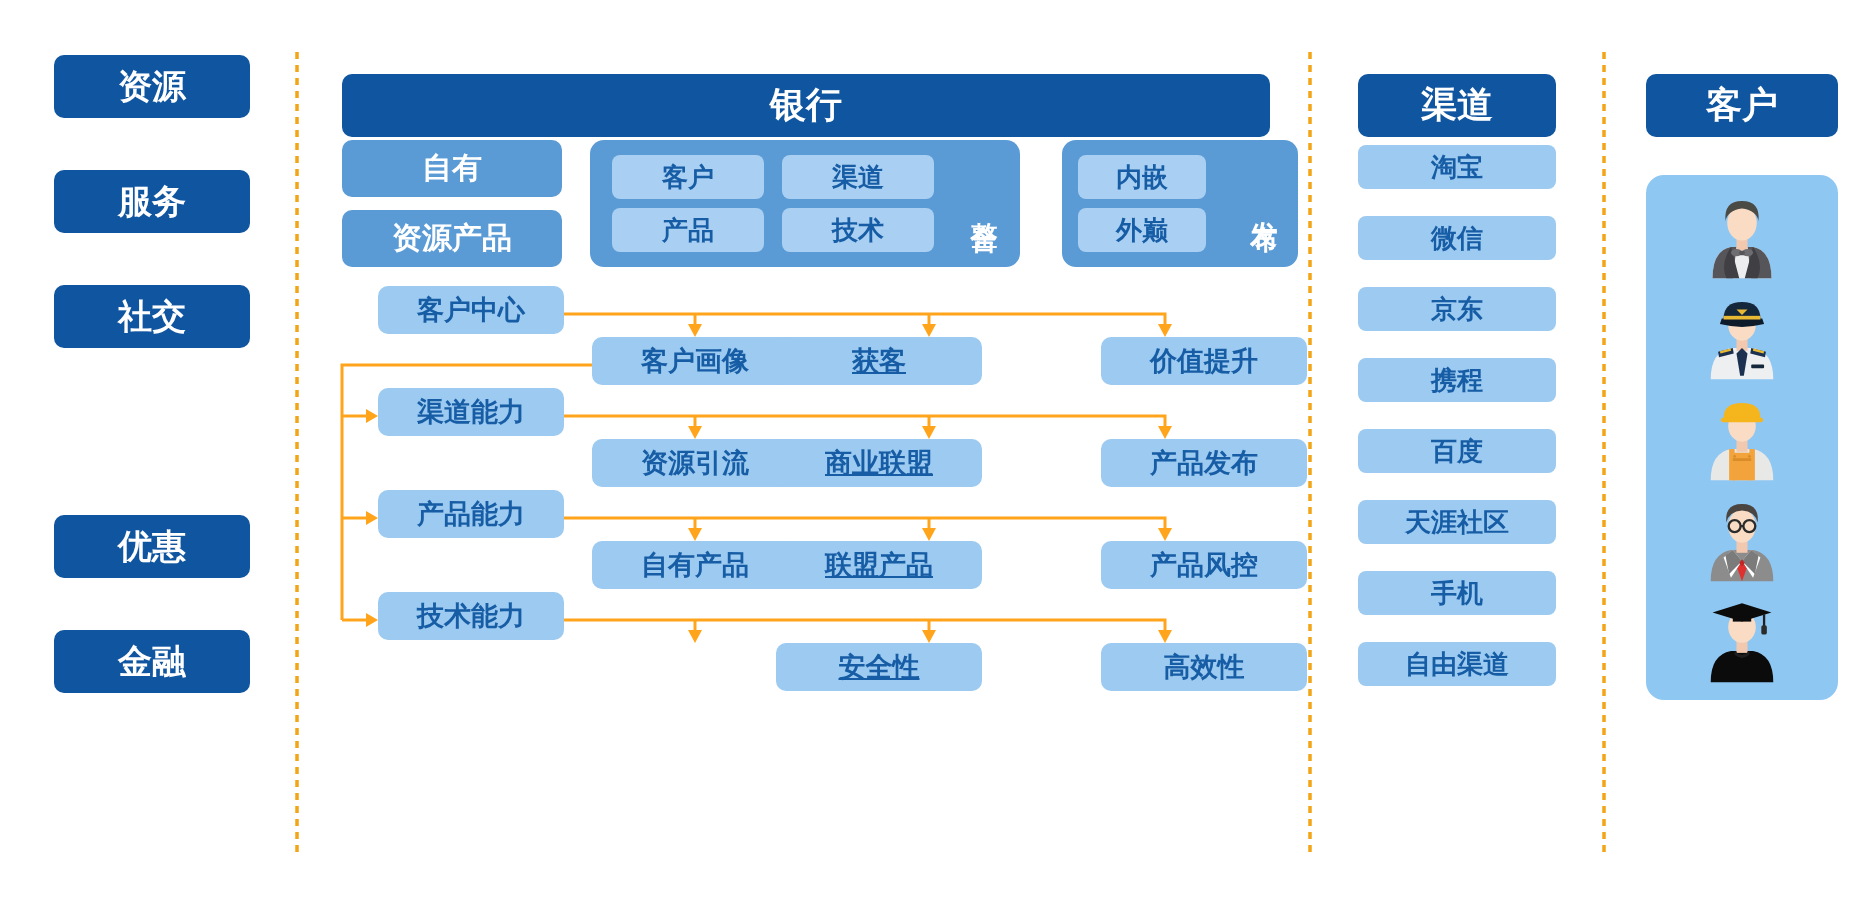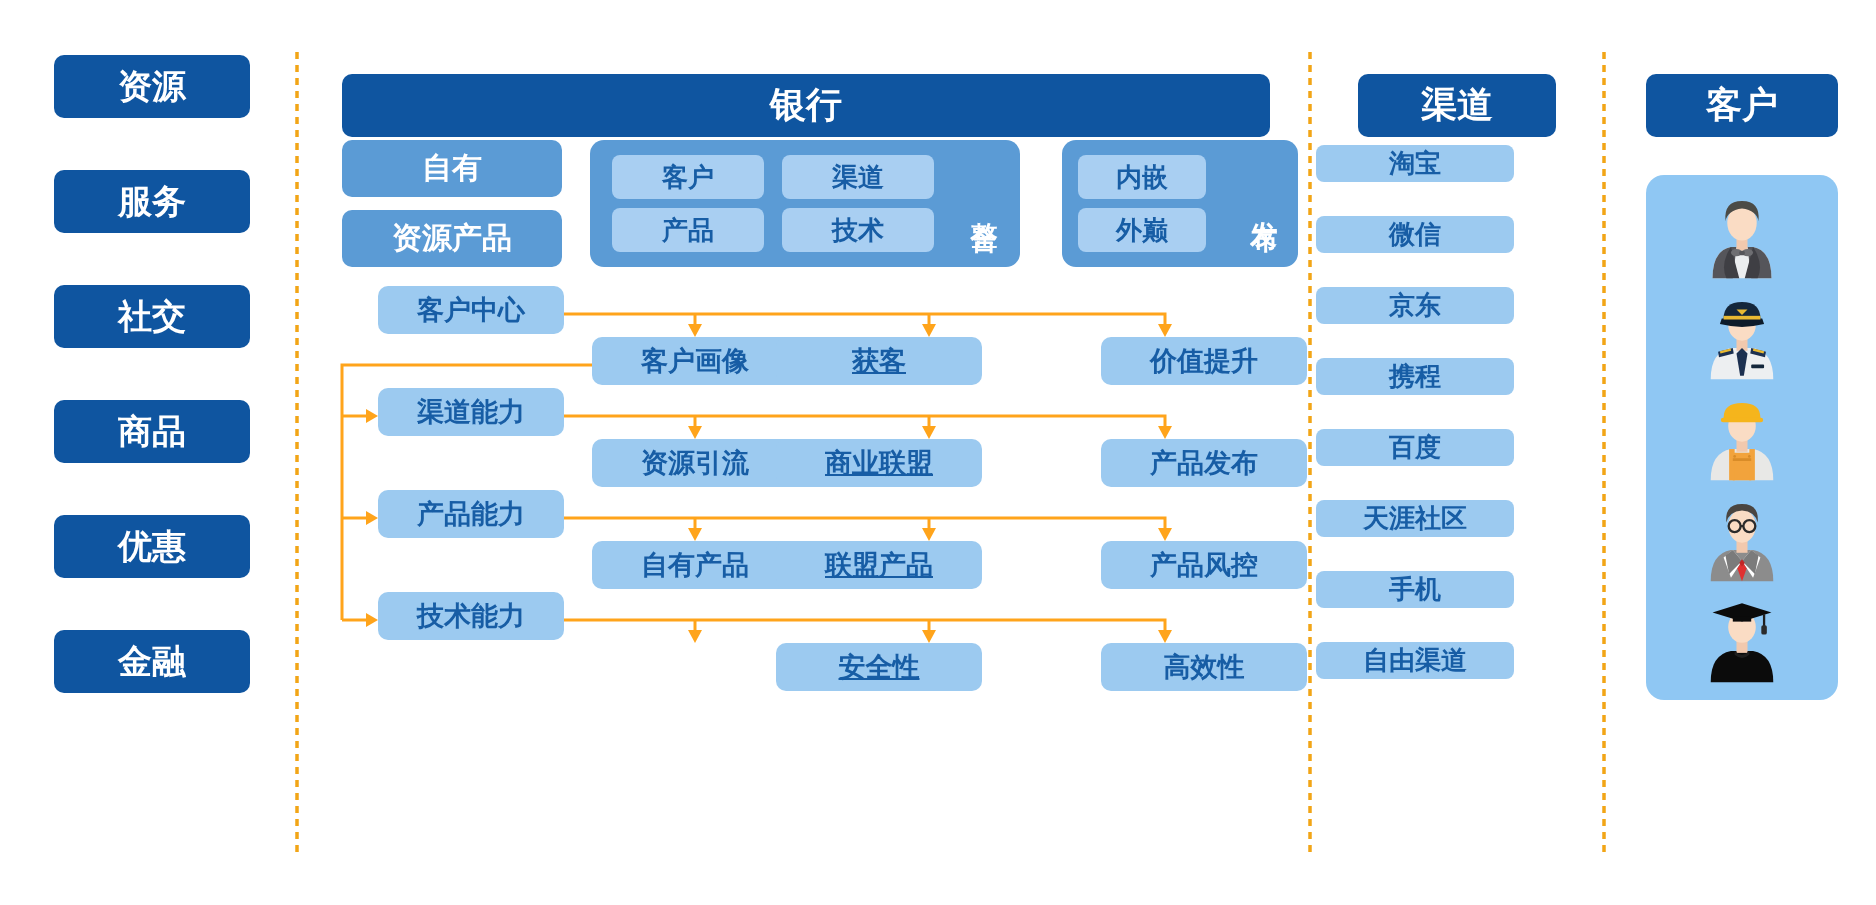--- a/index.html
+++ b/index.html
@@ -31,38 +31,37 @@
   .vlabel{position:absolute;top:0;height:127px;display:flex;align-items:center;justify-content:center;
           color:#fff;font-weight:bold;font-size:27px;writing-mode:vertical-rl;letter-spacing:4px;}
 
   .fbox{position:absolute;height:48px;background:var(--light);border-radius:10px;
         color:var(--tblue);font-weight:bold;font-size:27px;display:flex;align-items:center;justify-content:center;}
   .src{left:378px;width:186px;}
   .c1{left:592px;width:206px;}
   .c2{left:776px;width:206px;text-decoration:underline;}
   .c3{left:1062px;width:206px;margin-left:39px;}
 
-  .chitem{position:absolute;left:1316px;width:198px;height:37px;background:var(--light);border-radius:8px;
+  .chitem{position:absolute;left:1358px;width:198px;height:44px;background:var(--light);border-radius:8px;
           color:var(--tblue);font-weight:bold;font-size:26px;display:flex;align-items:center;justify-content:center;}
 
   .cpanel{position:absolute;left:1646px;top:175px;width:192px;height:525px;background:var(--panel);border-radius:18px;
           display:flex;flex-direction:column;align-items:center;justify-content:space-around;padding:10px 0;}
   .avatar{width:96px;height:92px;flex:0 0 auto;}
 
   svg.overlay{position:absolute;left:0;top:0;width:1876px;height:905px;pointer-events:none;}
 </style>
 </head>
 <body>
 
 <div class="stage">
 
   <div class="sbox" style="top:55px">资源</div>
   <div class="sbox" style="top:170px">服务</div>
   <div class="sbox" style="top:285px">社交</div>
-  <div class="sbox" style="top:400px">商品</div>
   <div class="sbox" style="top:515px">优惠</div>
   <div class="sbox" style="top:630px">金融</div>
 
   <div class="hdr" style="left:342px;top:55px;width:928px;">银行</div>
 
   <div class="own" style="top:140px">自有</div>
   <div class="own" style="top:210px">资源产品</div>
 
   <div class="group" style="left:590px;width:430px;">
     <div class="gitem" style="left:22px;top:15px;width:152px;">客户</div>

